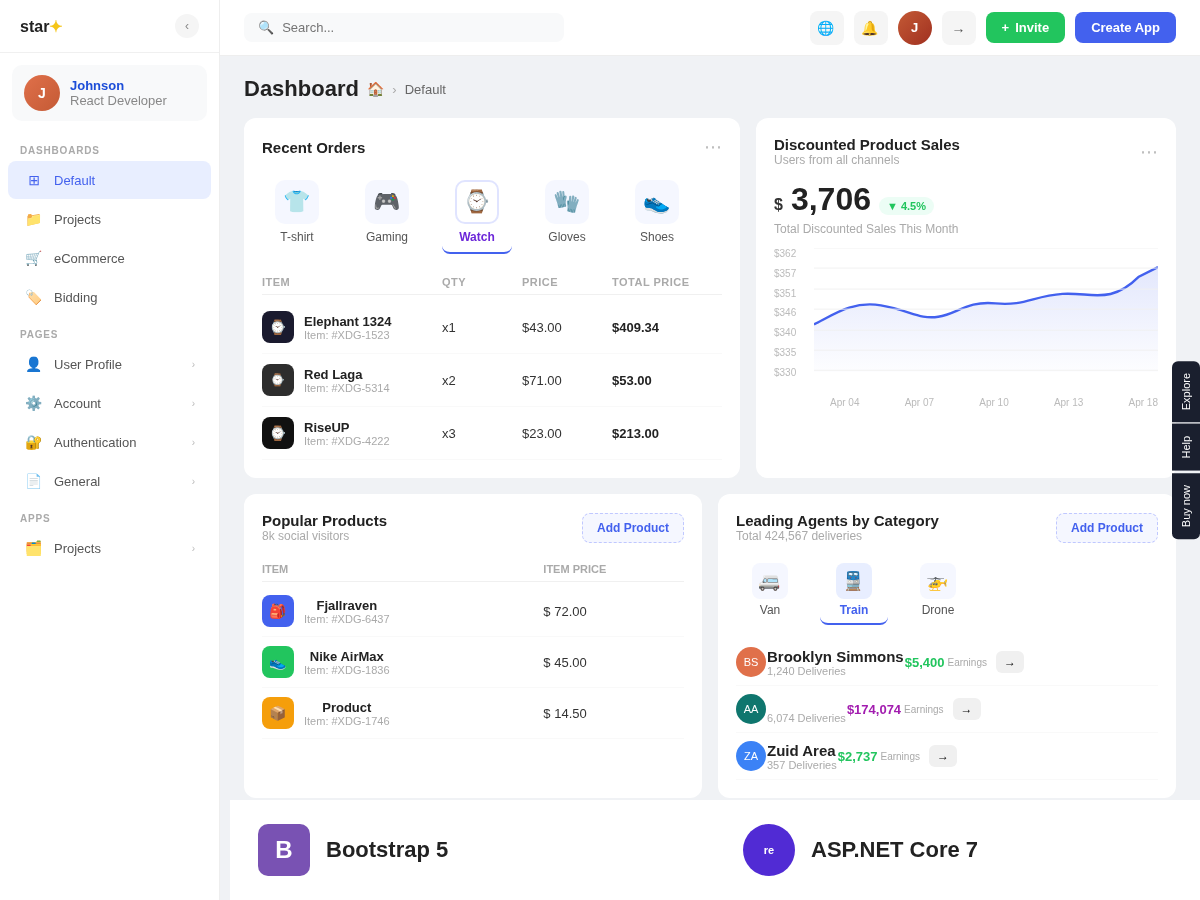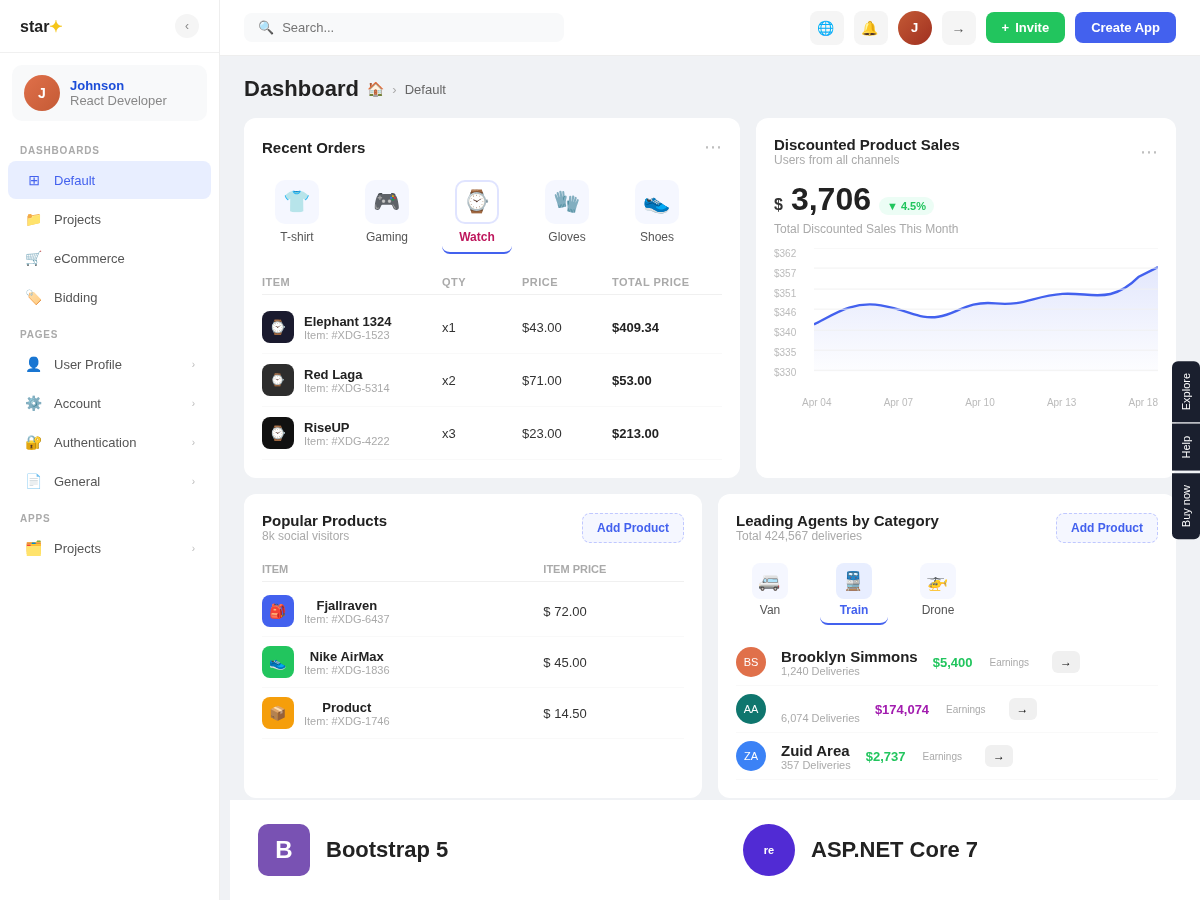--- a/index.html
+++ b/index.html
@@ -51,21 +51,21 @@
     .card-subtitle { font-size: 12px; color: #aaa; }
     .more-btn { color: #bbb; font-size: 18px; cursor: pointer; background: none; border: none; }
 
     
     .order-tabs { display: flex; gap: 20px; margin-bottom: 16px; }
     .order-tab { display: flex; flex-direction: column; align-items: center; gap: 6px; cursor: pointer; padding: 8px 12px; border-radius: 8px; min-width: 70px; }
     .order-tab.active { border-bottom: 2px solid #4361ee; }
     .order-tab-icon { width: 44px; height: 44px; background: #f5f7ff; border-radius: 10px; display: flex; align-items: center; justify-content: center; font-size: 22px; }
     .order-tab.active .order-tab-icon { background: #fff; border: 2px solid #e0e4ff; }
     .order-tab-label { font-size: 12px; color: #555; font-weight: 500; }
-    .order-tab.active .order-tab-label { color: #be185d; font-weight: 600; }
+    .order-tab.active .order-tab-label { color: #6d28d9; font-weight: 600; }
 
     
     .table-header { display: grid; grid-template-columns: 2fr 80px 90px 110px; padding: 6px 0; border-bottom: 1px solid #f0f0f0; margin-bottom: 6px; }
     .table-header span { font-size: 11px; font-weight: 600; color: #aaa; text-transform: uppercase; letter-spacing: 0.5px; }
     .table-row { display: grid; grid-template-columns: 2fr 80px 90px 110px; padding: 10px 0; align-items: center; border-bottom: 1px solid #f9f9f9; }
     .item-cell { display: flex; align-items: center; gap: 10px; }
     .item-thumb { width: 32px; height: 32px; background: #222; border-radius: 8px; display: flex; align-items: center; justify-content: center; color: #fff; font-size: 14px; flex-shrink: 0; }
     .item-name { font-size: 13px; font-weight: 600; color: #222; }
     .item-sku { font-size: 11px; color: #aaa; }
     .cell-val { font-size: 13px; color: #333; }
@@ -78,21 +78,21 @@
     .sales-currency { font-size: 16px; color: #333; font-weight: 600; }
     .sales-value { font-size: 32px; font-weight: 800; color: #222; }
     .sales-badge { background: #ecfdf5; color: #22c55e; font-size: 11px; font-weight: 700; padding: 3px 8px; border-radius: 20px; display: flex; align-items: center; gap: 3px; }
     .sales-label { font-size: 12px; color: #aaa; margin-bottom: 12px; }
 
     
     .chart-area { position: relative; height: 160px; }
     .chart-labels-y { position: absolute; left: 0; top: 0; bottom: 30px; display: flex; flex-direction: column; justify-content: space-between; }
     .chart-labels-y span { font-size: 10px; color: #bbb; }
     .chart-svg { position: absolute; left: 40px; right: 0; top: 0; bottom: 30px; }
-    .chart-labels-x { position: absolute; bottom: 0; left: 28px; right: 0; display: flex; justify-content: space-between; }
+    .chart-labels-x { position: absolute; bottom: 0; left: 56px; right: 0; display: flex; justify-content: space-between; }
     .chart-labels-x span { font-size: 10px; color: #bbb; }
 
     
     .bottom-grid { display: grid; grid-template-columns: 1fr 1fr; gap: 16px; margin-top: 16px; }
     .popular-card { background: #fff; border-radius: 12px; padding: 18px; }
     .add-product-btn { background: #f5f7ff; border: 1px dashed #c0c8ff; color: #4361ee; border-radius: 8px; padding: 7px 14px; font-size: 12px; font-weight: 600; cursor: pointer; }
     .prod-table-header { display: grid; grid-template-columns: 2fr 1fr; padding: 6px 0; border-bottom: 1px solid #f0f0f0; margin-bottom: 4px; }
     .prod-table-header span { font-size: 11px; font-weight: 600; color: #aaa; text-transform: uppercase; }
     .prod-row { display: grid; grid-template-columns: 2fr 1fr; padding: 9px 0; align-items: center; border-bottom: 1px solid #f9f9f9; }
     .prod-name { font-size: 13px; font-weight: 600; color: #222; text-align: center; }
@@ -100,21 +100,21 @@
 
     
     .agents-card { background: #fff; border-radius: 12px; padding: 18px; }
     .agents-tabs { display: flex; gap: 16px; margin-bottom: 14px; }
     .agent-tab { display: flex; flex-direction: column; align-items: center; gap: 4px; cursor: pointer; padding: 6px 16px; border-radius: 8px; }
     .agent-tab.active { border-bottom: 2px solid #4361ee; }
     .agent-tab-icon { width: 36px; height: 36px; background: #f5f7ff; border-radius: 8px; display: flex; align-items: center; justify-content: center; font-size: 18px; }
     .agent-tab.active .agent-tab-icon { background: #e8eeff; }
     .agent-tab-label { font-size: 12px; color: #555; }
     .agent-tab.active .agent-tab-label { color: #4361ee; font-weight: 600; }
-    .agent-row { display: flex; align-items: center; gap: 15px; padding: 8px 0; border-bottom: 1px solid #f9f9f9; }
+    .agent-row { display: flex; align-items: center; gap: 1px; padding: 8px 0; border-bottom: 1px solid #f9f9f9; }
     .agent-avatar { width: 30px; height: 30px; border-radius: 50%; background: linear-gradient(135deg, #8b5cf6, #6d28d9); display: flex; align-items: center; justify-content: center; color: #fff; font-size: 11px; flex-shrink: 0; overflow: hidden; }
     .agent-name { font-size: 15px; font-weight: 600; color: #222; flex: 1; }
     .agent-deliveries { font-size: 11px; color: #aaa; }
     .agent-val { font-size: 13px; font-weight: 700; }
 
     
     .edge-btns { position: fixed; right: 0; top: 50%; transform: translateY(-50%); display: flex; flex-direction: column; gap: 2px; z-index: 100; }
     .edge-btn { background: #1a1f2e; color: #fff; writing-mode: vertical-rl; text-orientation: mixed; transform: rotate(180deg); padding: 12px 8px; font-size: 11px; cursor: pointer; border: none; }
     .edge-btn:first-child { border-radius: 0 0 6px 6px; }
     .edge-btn:last-child { border-radius: 6px 6px 0 0; }

